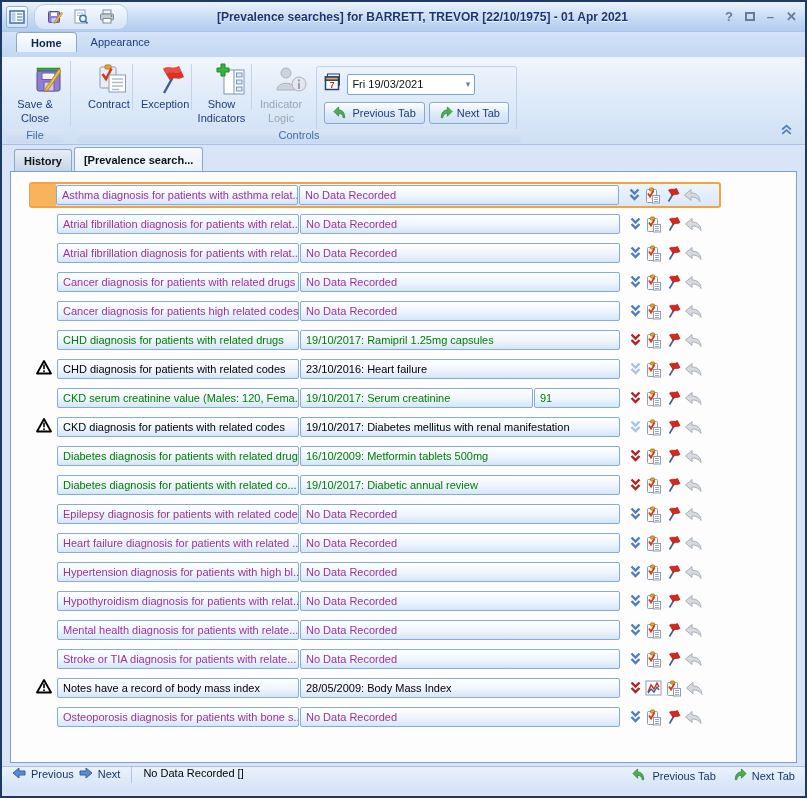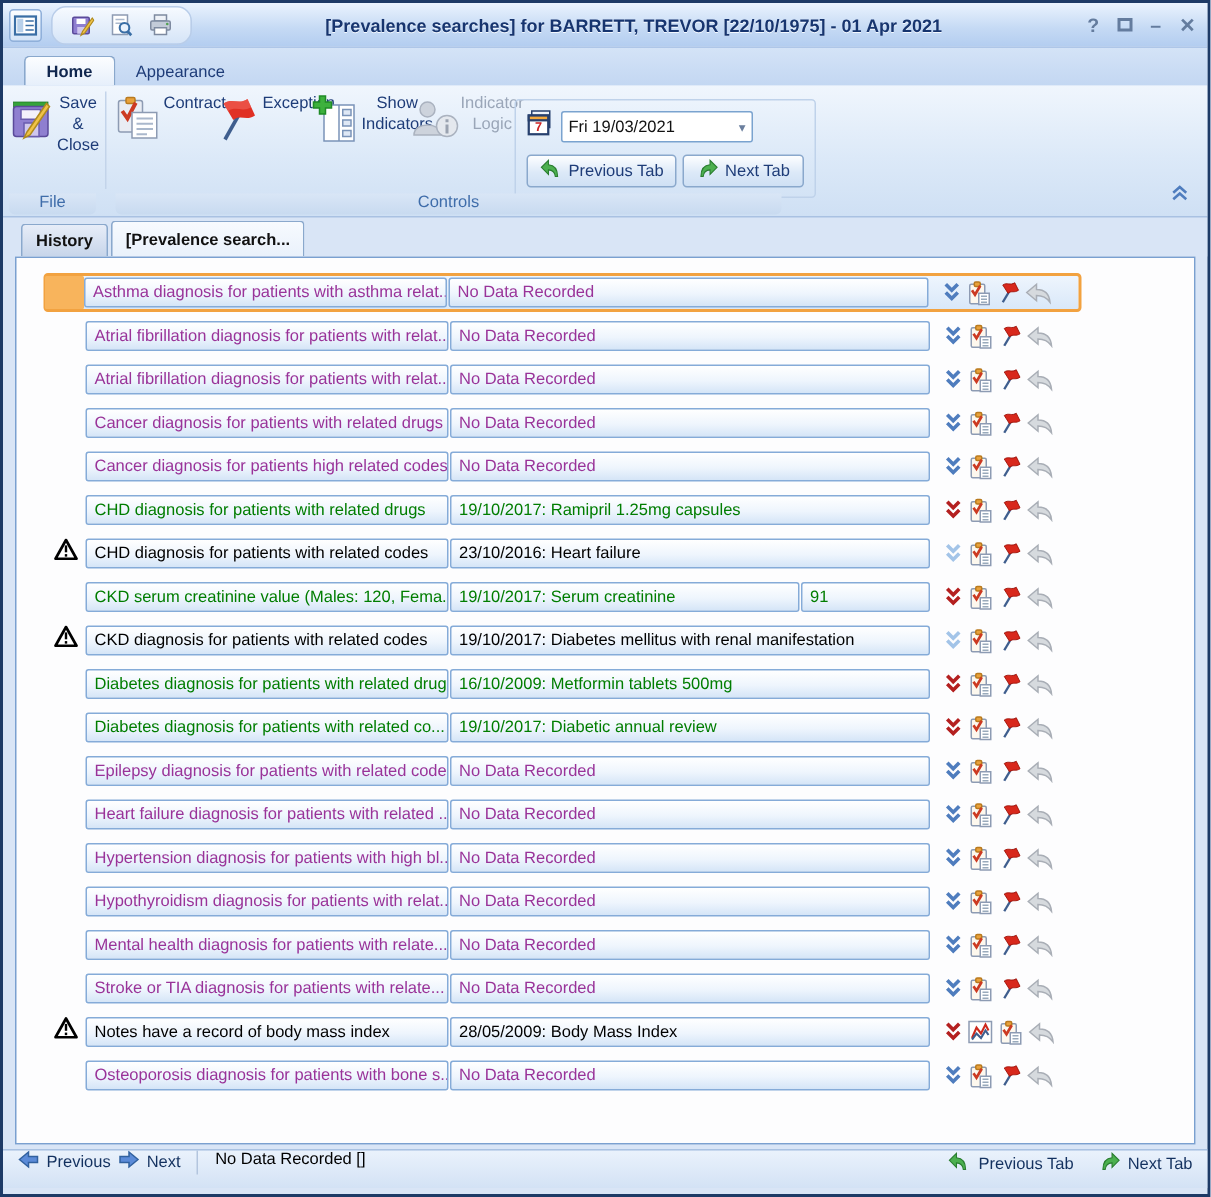--- a/index.html
+++ b/index.html
@@ -19,34 +19,34 @@
   .qa-group{display:flex;align-items:center;gap:6px;margin-left:6px;padding:2px 10px;
     border:1px solid #b9cde9;border-radius:10px;background:linear-gradient(#f6faff,#d5e4f7);}
   .qa-btn{display:flex;align-items:center;justify-content:center;width:20px;height:20px;}
   .title{flex:1;text-align:center;font-weight:bold;font-size:12px;color:#17356f;
     text-shadow:0 1px 0 #f4f9ff;white-space:nowrap;overflow:hidden;}
   .win-ctrls{display:flex;align-items:center;gap:12px;margin:0 4px 0 8px;
     color:#647c9e;font-weight:bold;font-size:13px;}
   .win-ctrls span{cursor:default;line-height:1;}
   .restore-glyph{display:inline-block;width:10px;height:9px;border:2px solid #647c9e;}
   
-  .ribbon-tabs{height:25px;display:flex;align-items:flex-end;padding-left:14px;
+  .ribbon-tabs{height:25px;display:flex;align-items:flex-start;padding-left:14px;
     background:linear-gradient(#d4e3f7,#c3d7f2);}
   .rtab{padding:4px 14px 3px;font-size:11px;color:#1e3c78;border-radius:4px 4px 0 0;}
   .rtab.active{background:linear-gradient(#fcfdff,#e6effb);
     border:1px solid #8aa8cc;border-bottom:none;color:#10264e;font-weight:bold;}
   
   .ribbon{position:relative;height:88px;display:flex;
     background:linear-gradient(#f0f6fd,#dce9f8 55%,#cfe0f4);
     border-bottom:1px solid #a9c1e2;}
   .rgroup{position:relative;padding:3px 2px 16px;display:flex;align-items:flex-start;}
   .glabel{position:absolute;bottom:1px;left:4px;right:4px;height:14px;text-align:center;
     font-size:11px;color:#3f6daa;background:linear-gradient(#d9e6f6,#c8daf0);
     border-radius:0 0 4px 4px;}
-  .rbtn{width:62px;display:flex;flex-direction:row;align-items:flex-start;
+  .rbtn{width:62px;display:flex;flex-direction:column;align-items:flex-end;
     font-size:11px;color:#1e3c78;text-align:center;padding-top:3px;line-height:1.25;border-radius:3px;}
   .rbtn .ric{width:34px;height:34px;margin-bottom:1px;}
   .rbtn.disabled{color:#9aa6b8;}
   .vsep{width:1px;align-self:stretch;background:#c3d4ea;margin:4px 2px 18px;}
   .ctrl-col{display:flex;flex-direction:column;gap:7px;margin:6px 6px 0 8px;padding:6px 7px;
     border:1px solid #bfd2ea;border-radius:3px;}
   .date-row{display:flex;align-items:center;gap:5px;}
   .combo{display:flex;align-items:center;width:128px;height:21px;background:#fff;
     border:1px solid #7aa3cf;border-radius:2px;padding:0 4px;font-size:11px;color:#111;}
   .combo .arrow{margin-left:auto;color:#6b7f9e;font-size:9px;}

